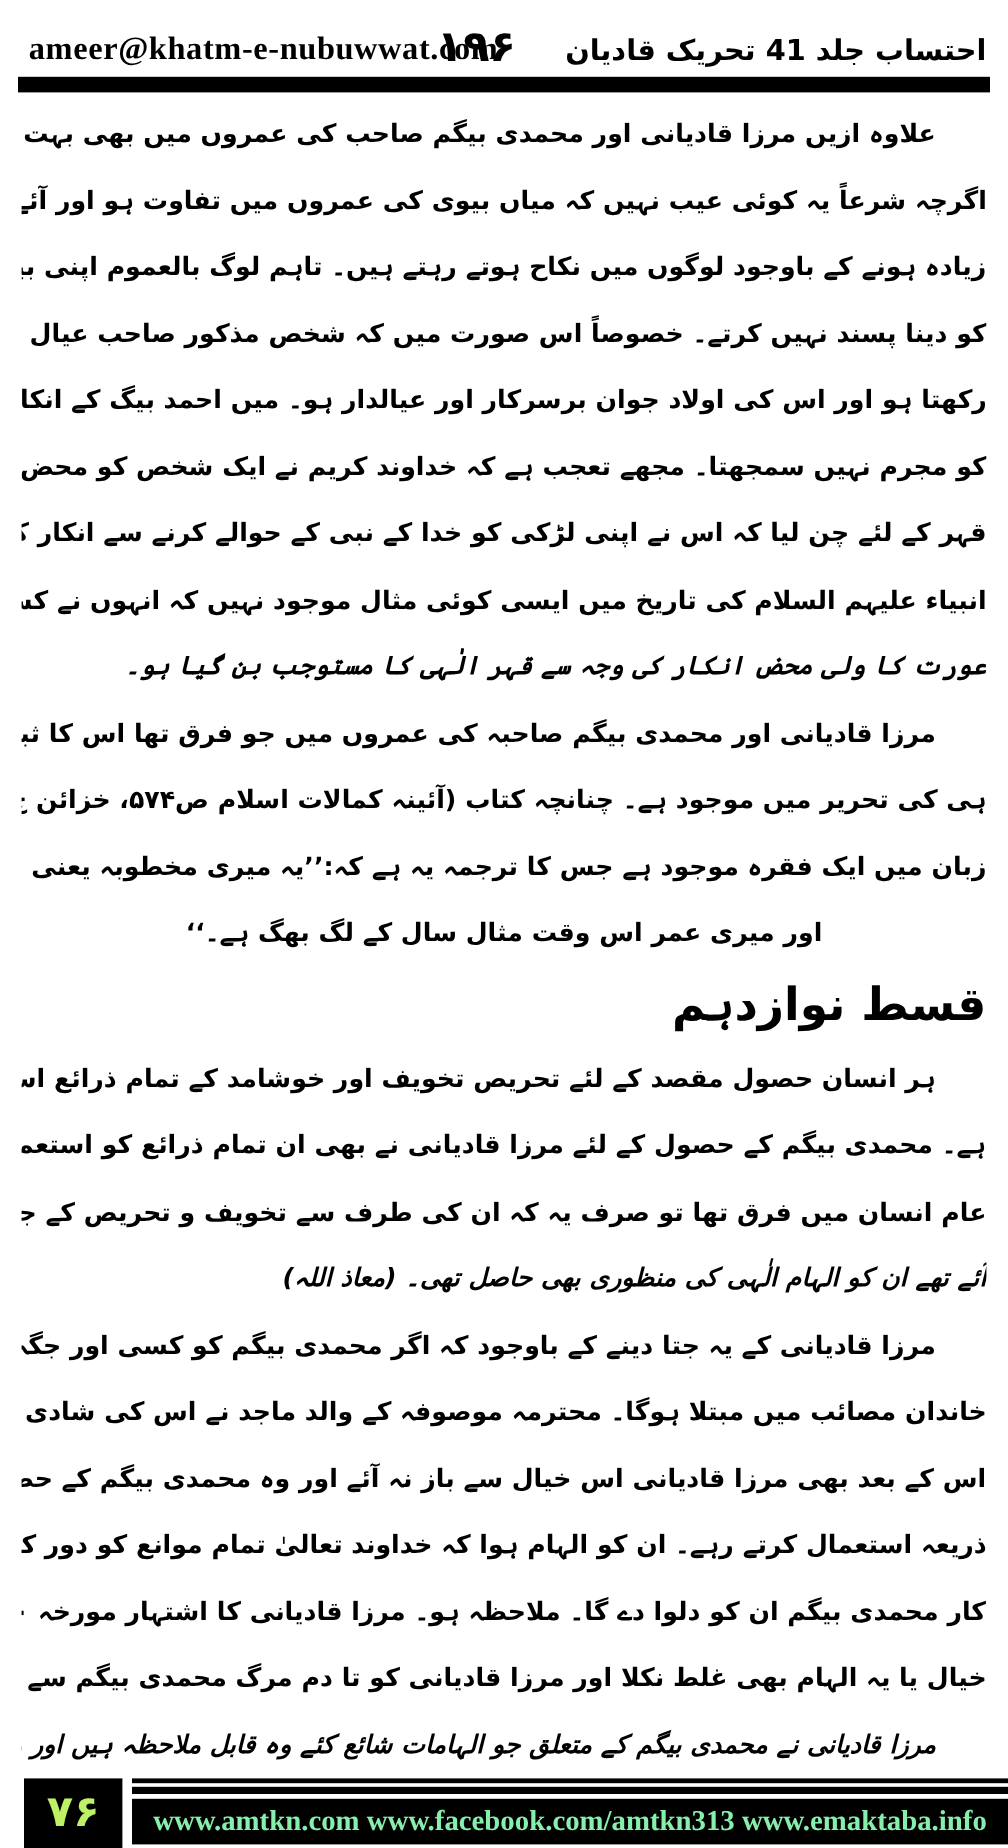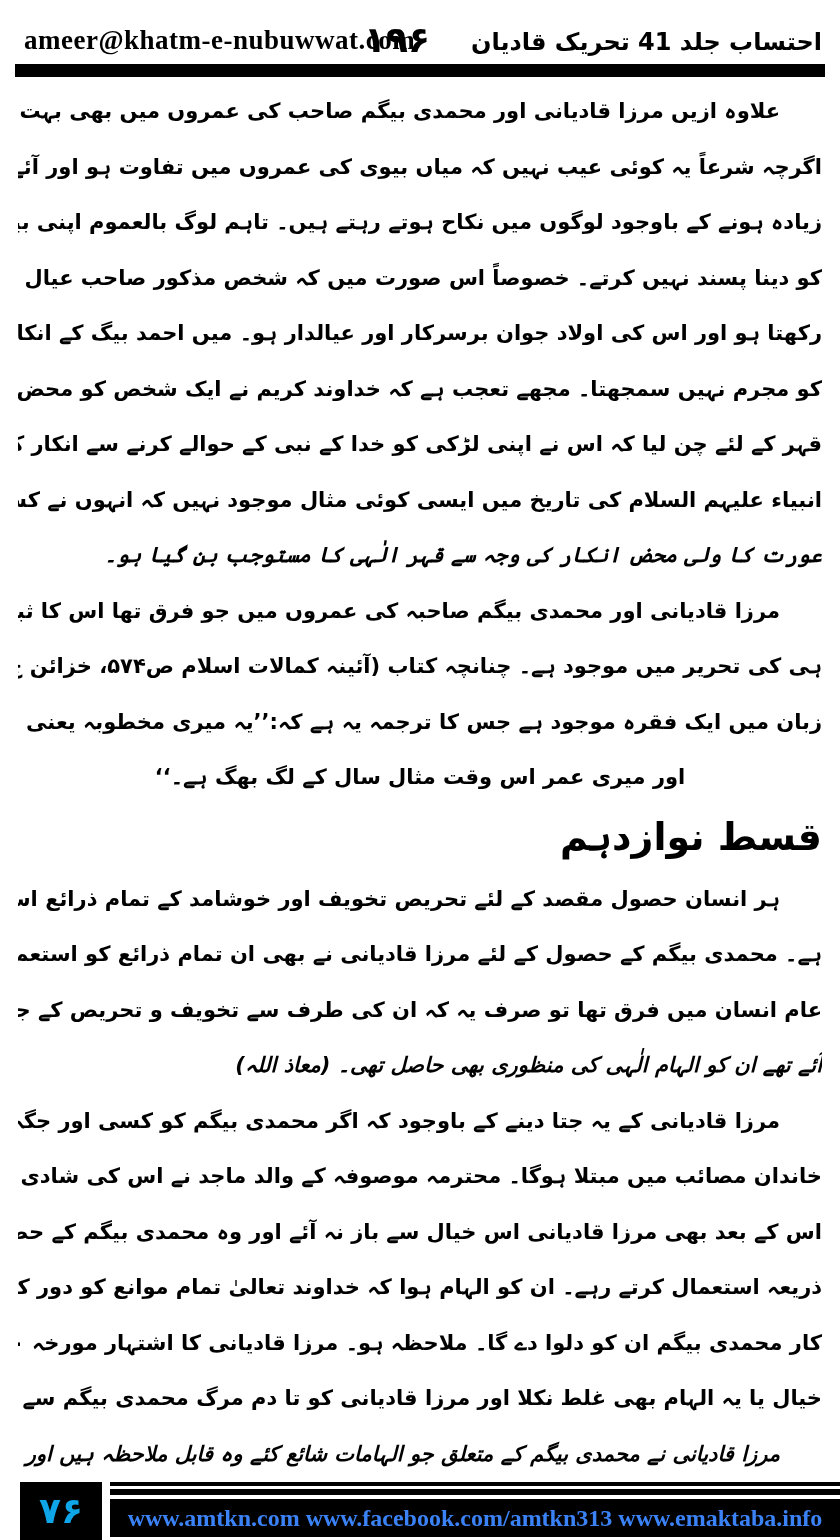--- a/index.html
+++ b/index.html
@@ -35,28 +35,28 @@
   .end { text-align:right; text-align-last:right;font-style:italic; }
   .ctr { text-align:center; text-align-last:center; }
   .heading {
     height:66px; line-height:62px; font-size:38px; font-weight:bold;
     text-align:right; text-align-last:right; padding-left:4px; direction:rtl;
   }
   
   .footer { position:absolute; left:0; right:0; bottom:0; height:58px; }
   .pnbox {
     position:absolute; left:20px; top:0; width:82px; height:58px; background:#000;
-    color:#0ea5e9; font-weight:bold; font-size:36px; text-align:center; line-height:58px;
+    color:#bef264; font-weight:bold; font-size:36px; text-align:center; line-height:58px;
     direction:rtl;
   }
   .barwrap { margin-left:110px; }
   .stripe-a { height:4px; background:#000; margin-bottom:3px; }
   .stripe-b { height:6px; background:#000; margin-bottom:4px; }
   .bar {
-    height:38px; background:#000; color:#3b82f6; text-align:center; line-height:38px;
+    height:38px; background:#000; color:#86efac; text-align:center; line-height:38px;
     font-family:"Liberation Serif", serif; font-weight:bold; font-size:24px;
     white-space:nowrap; overflow:hidden;
   }
 </style>
 </head>
 <body>
 
 <div class="page">
 
   <div class="header">

